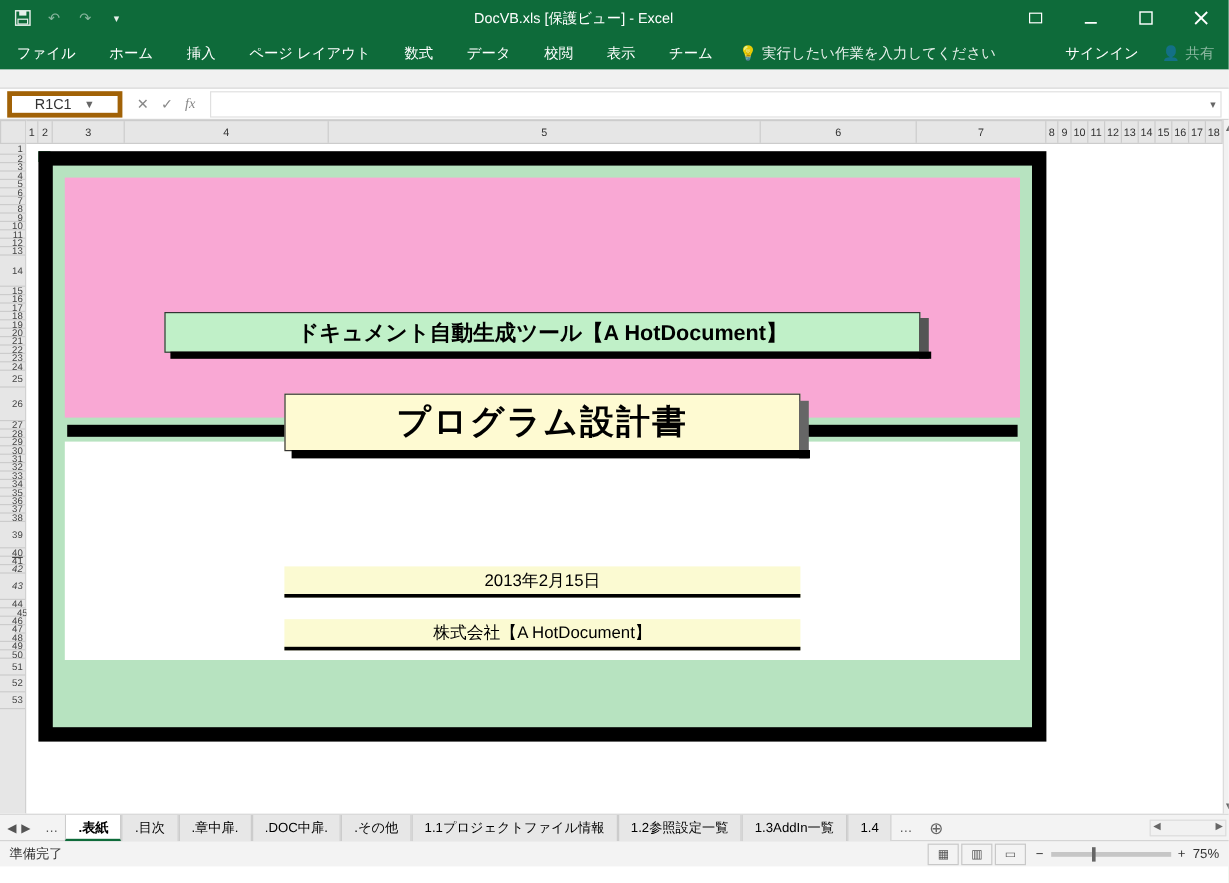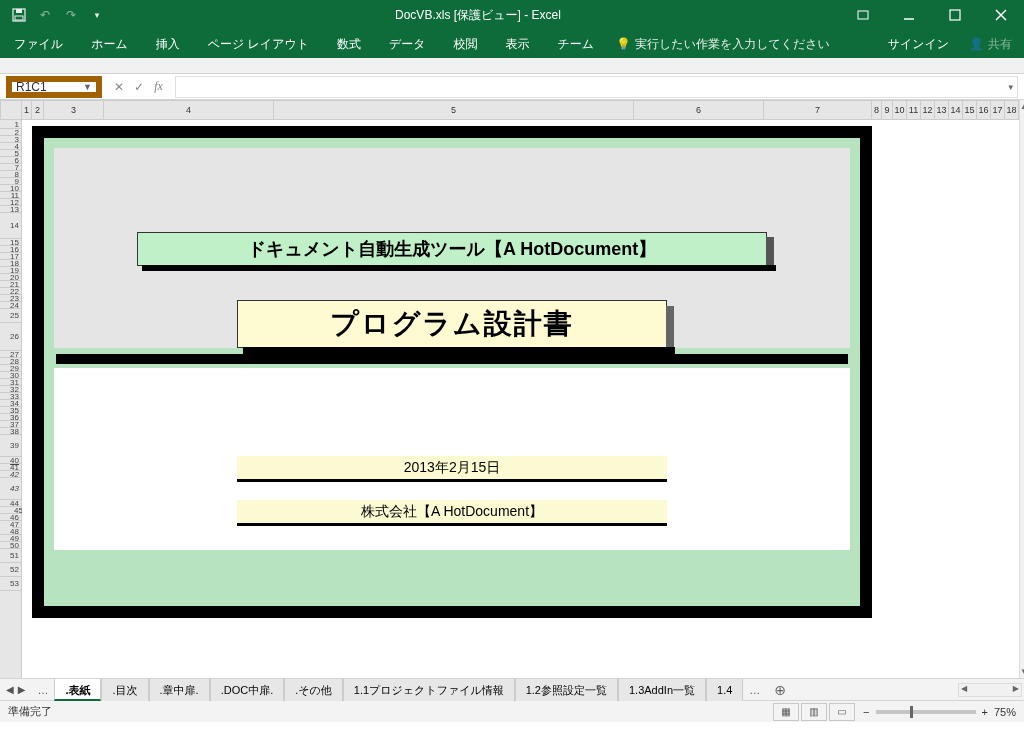--- a/index.html
+++ b/index.html
@@ -18,21 +18,21 @@
 .ribbon .tab { padding:0 14px; height:28px; line-height:28px; cursor:pointer; }
 .ribbon .tell { display:flex; align-items:center; gap:4px; opacity:.9; padding:0 8px; }
 .ribbon .spacer { flex:1; }
 .ribbon .share { display:flex; align-items:center; gap:4px; opacity:.5; padding:0 6px; margin-right:6px; }
 
 
 .collapse-gap { height:16px; background:#f1f1f1; border-bottom:1px solid #d4d4d4; }
 
 
 .formula-row { height:26px; background:#fff; display:flex; align-items:center; border-bottom:1px solid #d4d4d4; padding:4px 6px; gap:6px; }
-.namebox { width:96px; height:22px; border:6px solid #a16207; display:flex; align-items:center; padding:0 4px; font-size:12px; color:#333; background:#fff; }
+.namebox { width:96px; height:22px; border:4px solid #a16207; display:flex; align-items:center; padding:0 19px; font-size:12px; color:#333; background:#fff; }
 .namebox .dd { margin-left:auto; font-size:9px; color:#666; }
 .fx-controls { display:flex; align-items:center; gap:10px; padding:0 6px; color:#888; }
 .fx-controls span { cursor:pointer; }
 .fx-label { font-style:italic; font-family:"Times New Roman",serif; }
 .formula-input { flex:1; height:22px; border:1px solid #e0e0e0; background:#fff; display:flex; align-items:center; padding:0 6px; position:relative; }
 .formula-input .dd { position:absolute; right:4px; font-size:9px; color:#666; }
 
 
 .workspace { height:578px; display:flex; background:#fff; }
 .select-all { height:20px; border:1px solid #ccc; background:#e6e6e6; }
@@ -43,29 +43,29 @@
 .row-hdrs { width:22px; display:flex; flex-direction:column; background:#e6e6e6; border-right:1px solid #ccc; }
 .row-hdrs .rh { border-bottom:1px solid #ccc; font-size:8px; color:#444; display:flex; align-items:center; justify-content:flex-end; padding-right:2px; }
 .sheet { flex:1; position:relative; background:#fff; overflow:hidden; }
 .vscroll { width:18px; background:#f1f1f1; border-left:1px solid #dcdcdc; position:relative; }
 .vscroll::before { content:"▲"; position:absolute; top:2px; left:0; right:0; text-align:center; font-size:8px; color:#666; }
 .vscroll::after { content:"▼"; position:absolute; bottom:2px; left:0; right:0; text-align:center; font-size:8px; color:#666; }
 
 
 .doc-outer { position:absolute; left:10px; top:6px; width:840px; height:492px; background:#000; padding:12px; }
 .doc-green { width:100%; height:100%; background:#b7e3c0; padding:10px 10px; position:relative; }
-.doc-white1 { background:#e5e5e5; margin:0 0 6px 0; height:200px; position:relative; padding-top:84px; }
+.doc-white1 { background:#f9a8d4; margin:0 0 6px 0; height:200px; position:relative; padding-top:112px; }
 .band1 { position:relative; margin:0 auto; width:630px; height:34px; background:#c0f0c8; border:1px solid #333; display:flex; align-items:center; justify-content:center; font-size:18px; font-weight:bold; }
 .band1::before { content:""; position:absolute; right:-8px; top:4px; width:8px; height:34px; background:#555; }
 .band1::after { content:""; position:absolute; left:4px; bottom:-6px; width:634px; height:6px; background:#000; }
 .band2 { position:relative; margin:34px auto 0; width:430px; height:48px; background:#fefad2; border:1px solid #333; display:flex; align-items:center; justify-content:center; font-size:28px; font-weight:bold; letter-spacing:2px; }
 .band2::before { content:""; position:absolute; right:-8px; top:5px; width:8px; height:48px; background:#666; }
 .band2::after { content:""; position:absolute; left:5px; bottom:-7px; width:432px; height:7px; background:#000; }
 .hr-black { height:10px; background:#000; margin:4px 2px; }
-.doc-white2 { background:#fff; height:182px; display:flex; flex-direction:column; align-items:center; justify-content:flex-end; gap:18px; padding-bottom:24px; }
+.doc-white2 { background:#fff; height:182px; display:flex; flex-direction:column; align-items:center; justify-content:flex-end; gap:18px; padding-bottom:8px; }
 .field { width:430px; height:26px; background:#fbfad2; border-bottom:3px solid #000; display:flex; align-items:center; justify-content:center; font-size:14px; }
 
 
 .active-cell { position:absolute; left:10px; top:6px; width:10px; height:9px; border:2px solid #1a7f37; pointer-events:none; }
 .active-cell::after { content:""; position:absolute; right:-3px; bottom:-3px; width:5px; height:5px; background:#1a7f37; }
 
 
 .tab-row { height:22px; background:#f3f3f3; border-top:1px solid #d4d4d4; display:flex; align-items:center; font-size:11px; }
 .tab-nav { display:flex; gap:4px; padding:0 6px; color:#555; }
 .tab-nav span { cursor:pointer; font-size:10px; }

